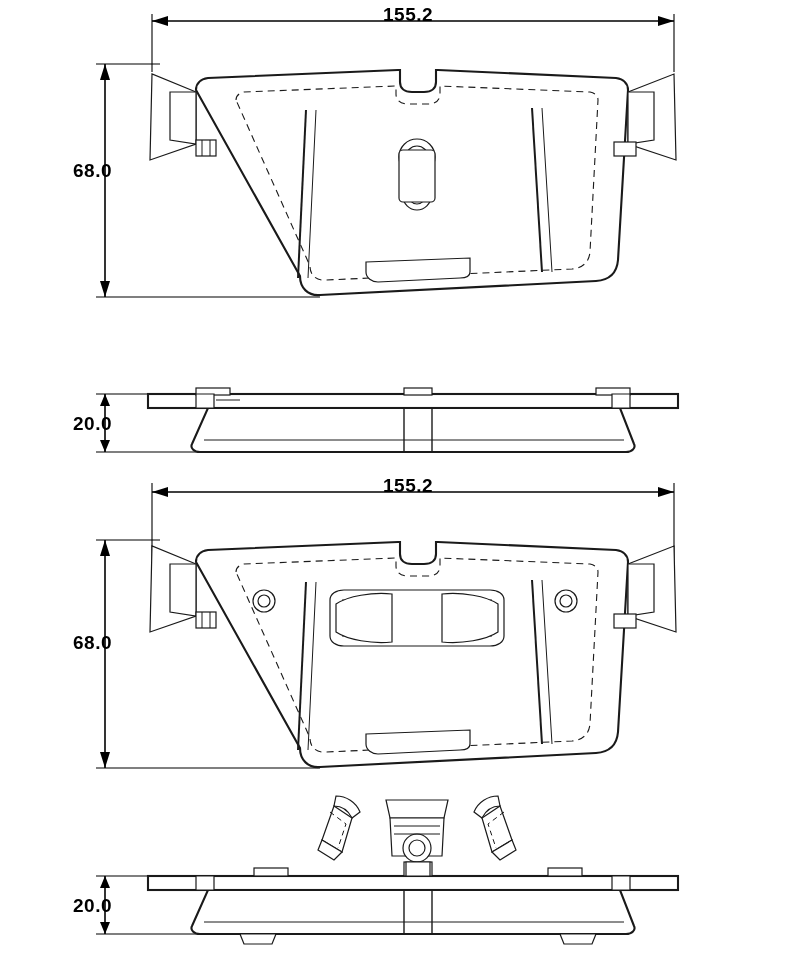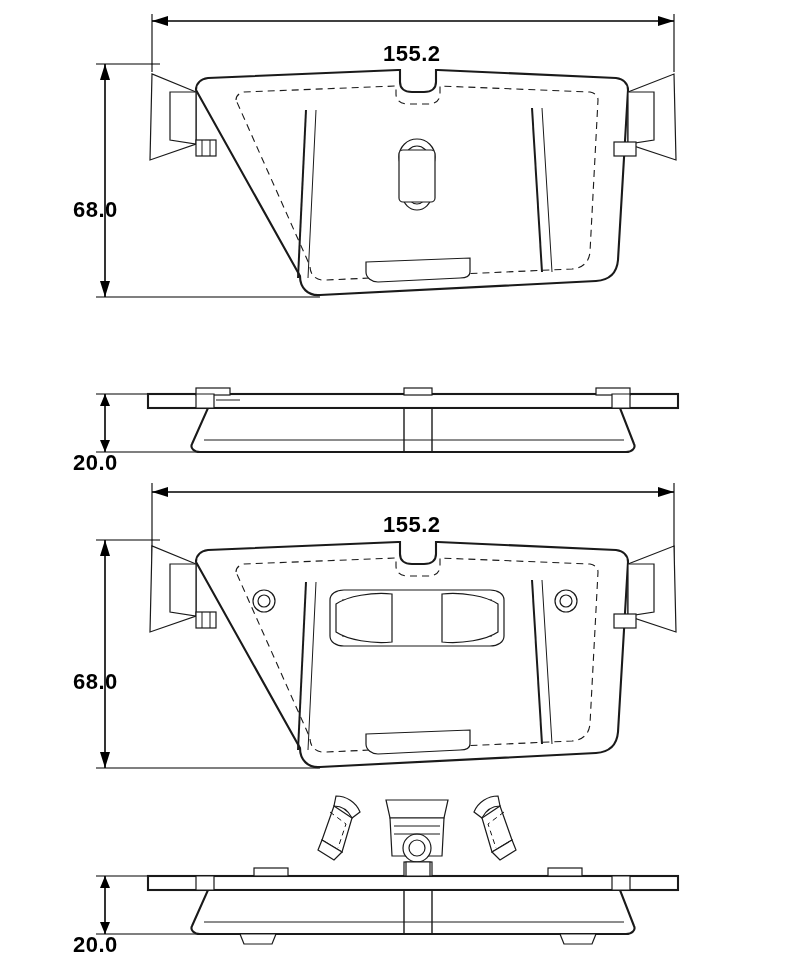--- a/index.html
+++ b/index.html
@@ -13,25 +13,24 @@
   #sheet {
     position: relative;
     width: 800px;
     height: 964px;
     background: #ffffff;
     overflow: hidden;
   }
   .dim-label {
     position: absolute;
     font-weight: bold;
-    font-size: 22px;
+    font-size: 19px;
     color: #000000;
     letter-spacing: 0.5px;
     white-space: nowrap;
-    margin-top: 37px;
   }
   svg.layer {
     position: absolute;
     left: 0;
     top: 0;
     width: 800px;
     height: 964px;
   }
   .ln { stroke: #1a1a1a; fill: none; }
   .pad-outline { stroke: #1a1a1a; stroke-width: 2.1; fill: #ffffff; }

